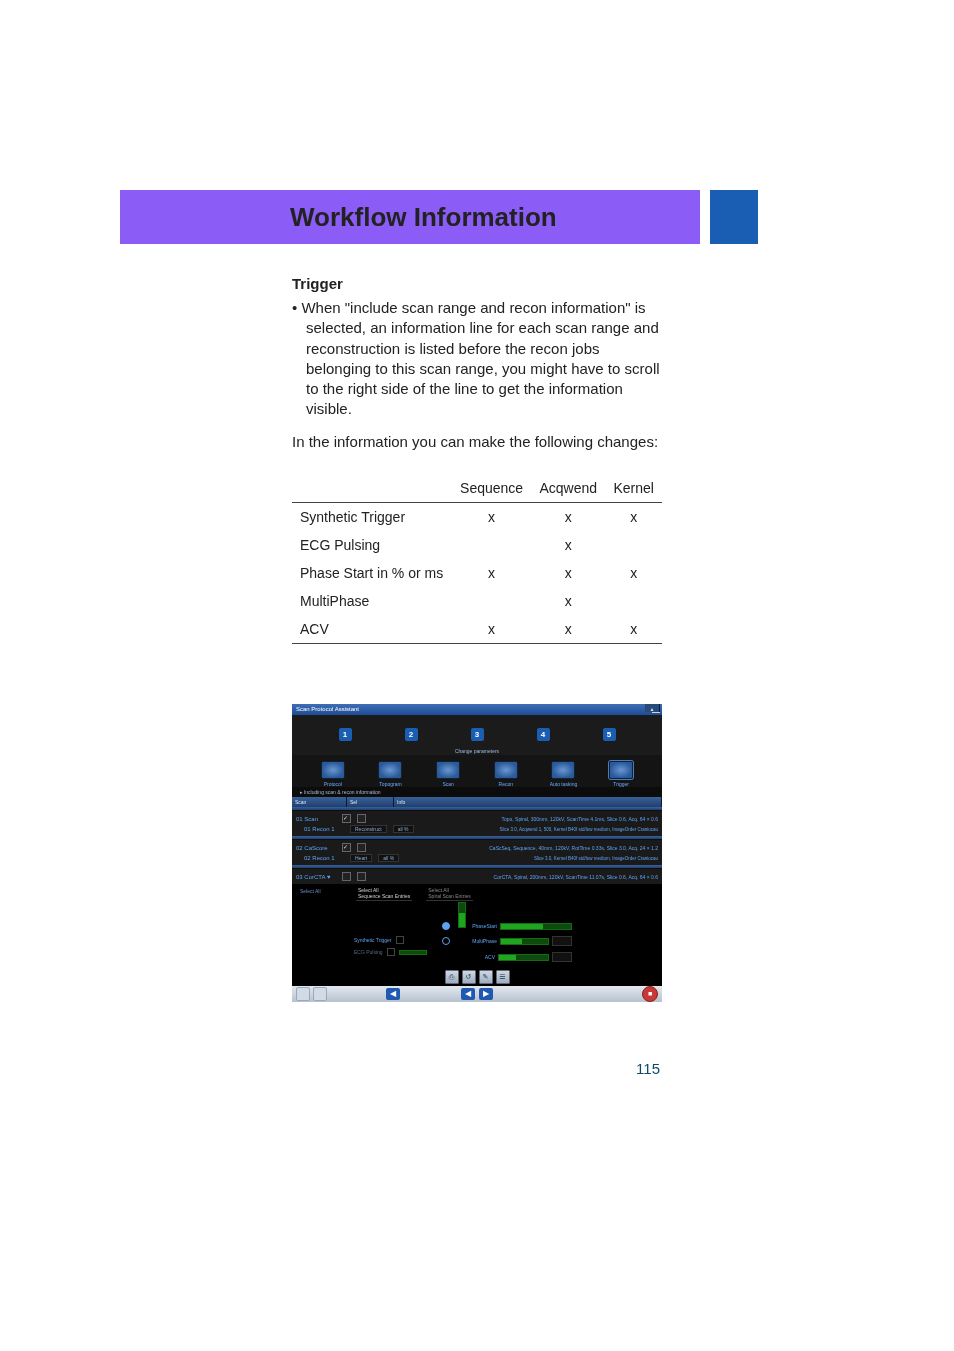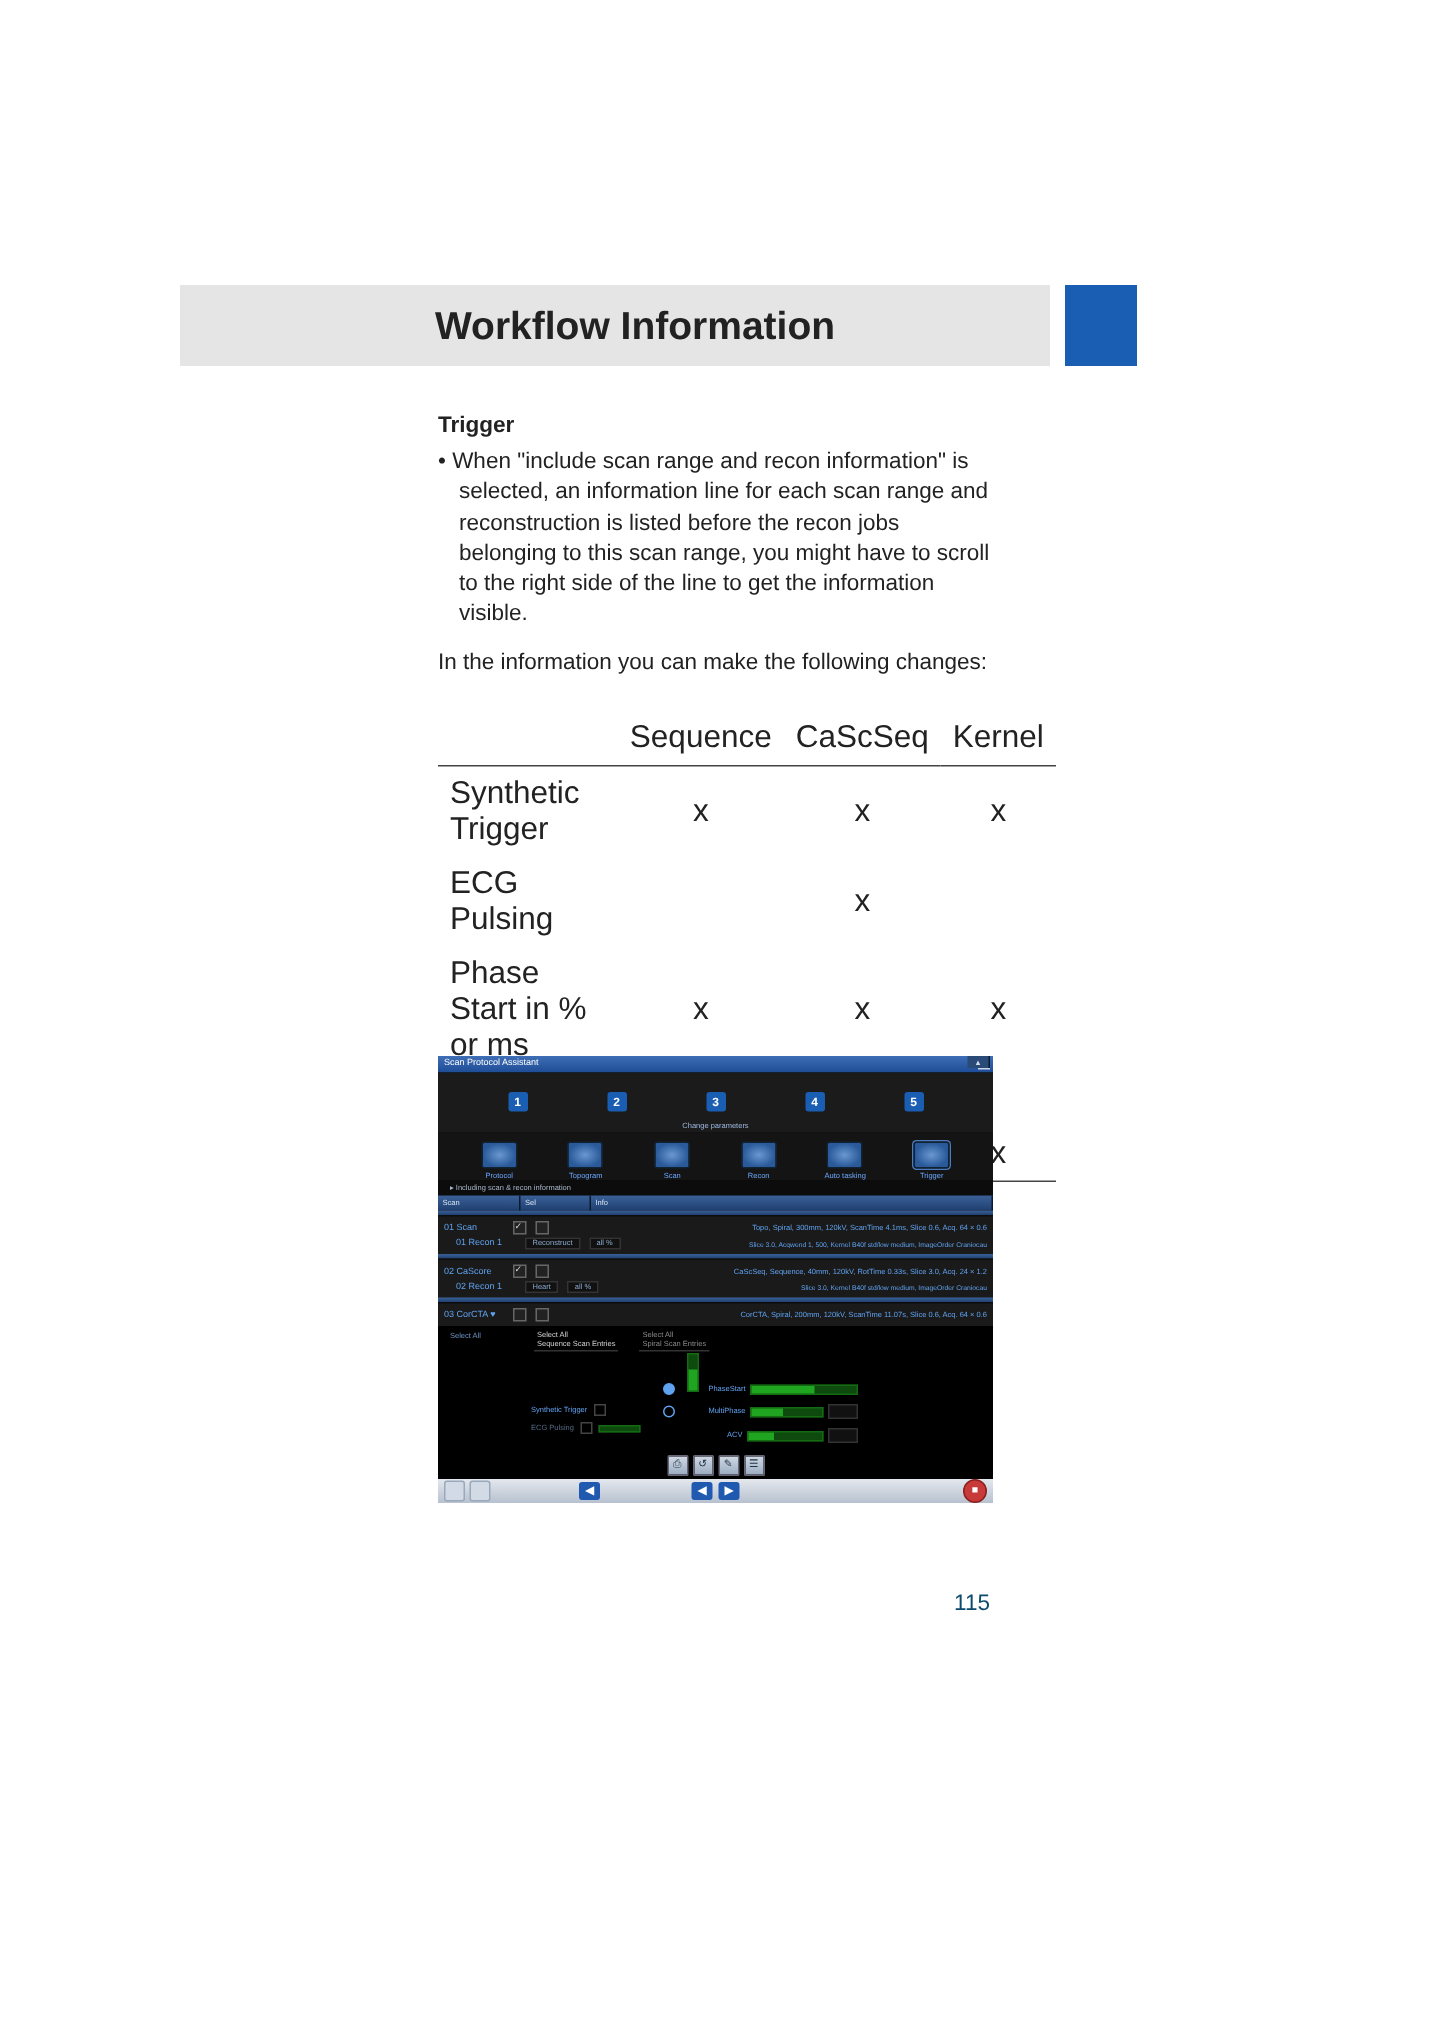--- a/index.html
+++ b/index.html
@@ -21,21 +21,21 @@
     top: 190px;
     left: 0;
     right: 0;
     height: 54px;
   }
   .header-grey {
     position: absolute;
     left: 120px;
     width: 580px;
     height: 54px;
-    background: #e5e5e5;
+    background: #8b5cf6;
     display: flex;
     align-items: center;
   }
   .header-title {
     margin-left: 170px;
     font-size: 26px;
     font-weight: 700;
     color: #222;
   }
   .header-blue {
@@ -67,21 +67,21 @@
     margin-bottom: 12px;
     padding-left: 14px;
     text-indent: -14px;
   }
   .bullet::before {
     content: "• ";
   }
   table.changes {
     border-collapse: collapse;
     width: 100%;
-    font-size: 21px;
+    font-size: 14px;
     margin-top: 22px;
   }
   table.changes th {
     font-weight: 400;
     text-align: center;
     border-bottom: 1px solid #444;
     padding: 6px 8px;
   }
   table.changes th:first-child {
     text-align: left;
@@ -521,21 +521,21 @@
   <div class="content">
     <div class="subhead">Trigger</div>
     <div class="bullet">When "include scan range and recon information" is selected, an information line for each scan range and reconstruction is listed before the recon jobs belonging to this scan range, you might have to scroll to the right side of the line to get the information visible.</div>
     <div class="para">In the information you can make the following changes:</div>
 
     <table class="changes">
       <thead>
         <tr>
           <th></th>
           <th>Sequence</th>
-          <th>CaScSeq</th>
+          <th>Acqwend</th>
           <th>Kernel</th>
         </tr>
       </thead>
       <tbody id="changes-body">
           <tr>
             <td>Synthetic Trigger</td>
             <td>x</td>
             <td>x</td>
             <td>x</td>
           </tr>

